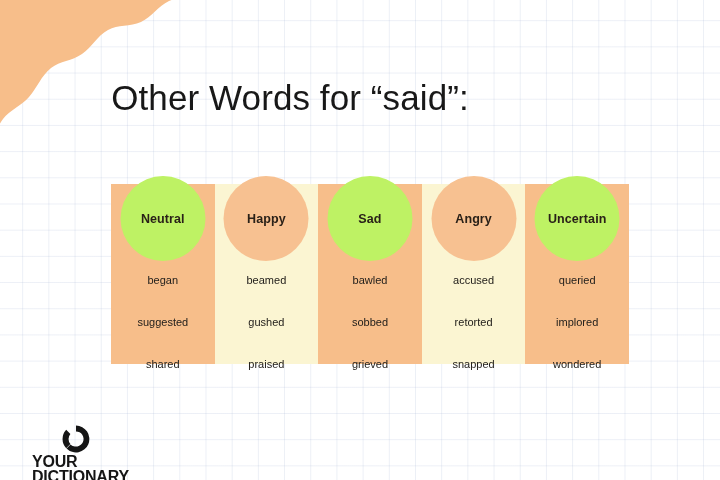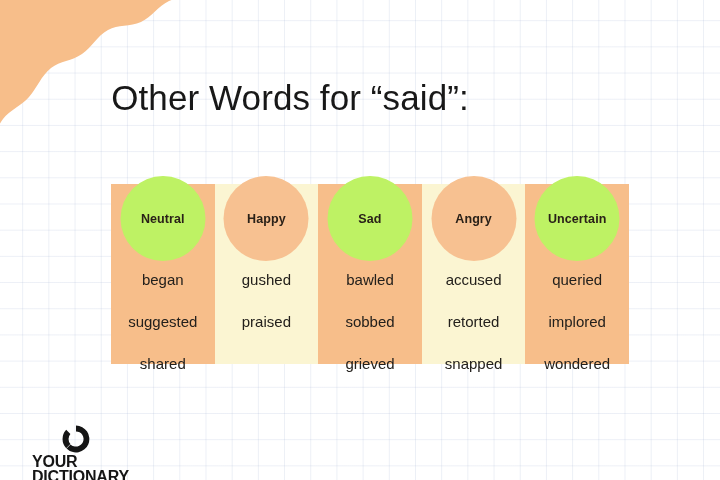--- a/index.html
+++ b/index.html
@@ -109,21 +109,21 @@
     top: 75px;
     left: 0;
     width: 100%;
     display: flex;
     flex-direction: column;
   }
   .word {
     height: 42px;
     line-height: 42px;
     text-align: center;
-    font-size: 15px;
+    font-size: 11px;
     font-weight: 400;
     color: #23201c;
     white-space: nowrap;
   }
 
   
   #logo {
     position: absolute;
     left: 24px;
     top: 424px;
@@ -182,20 +182,21 @@
         <div class="word">suggested</div>
         <div class="word">shared</div>
       </div>
     </div>
 
     <div class="col cream">
       <div class="bubble orange">
         <span class="bubble-label">Happy</span>
       </div>
       <div class="words">
+        <div class="word">beamed</div>
         <div class="word">gushed</div>
         <div class="word">praised</div>
       </div>
     </div>
 
     <div class="col orange">
       <div class="bubble cream">
         <span class="bubble-label">Sad</span>
       </div>
       <div class="words">

